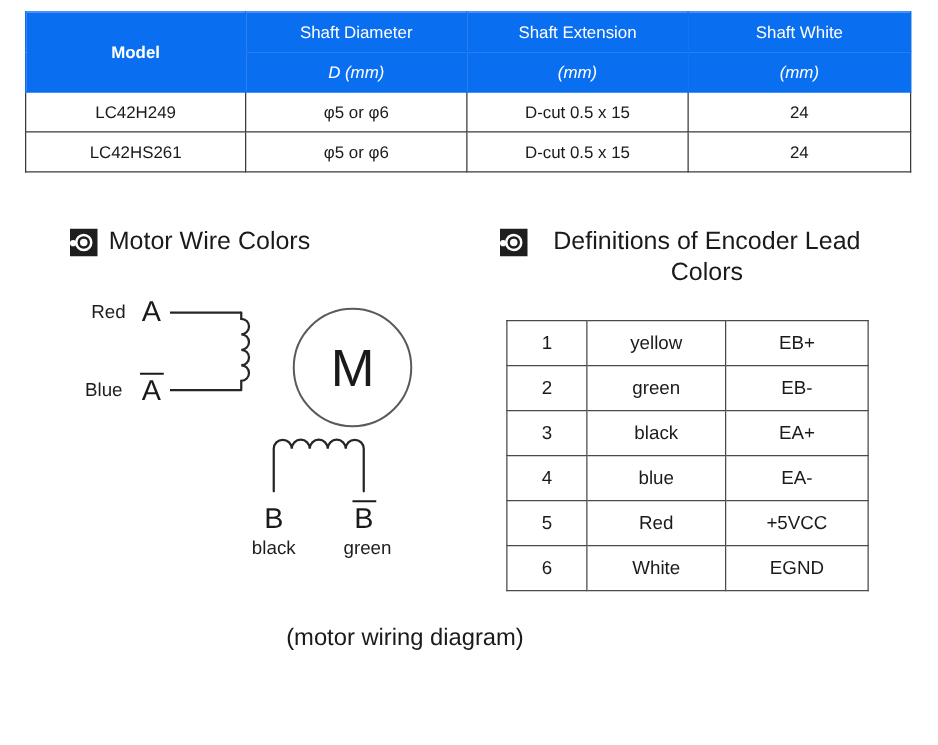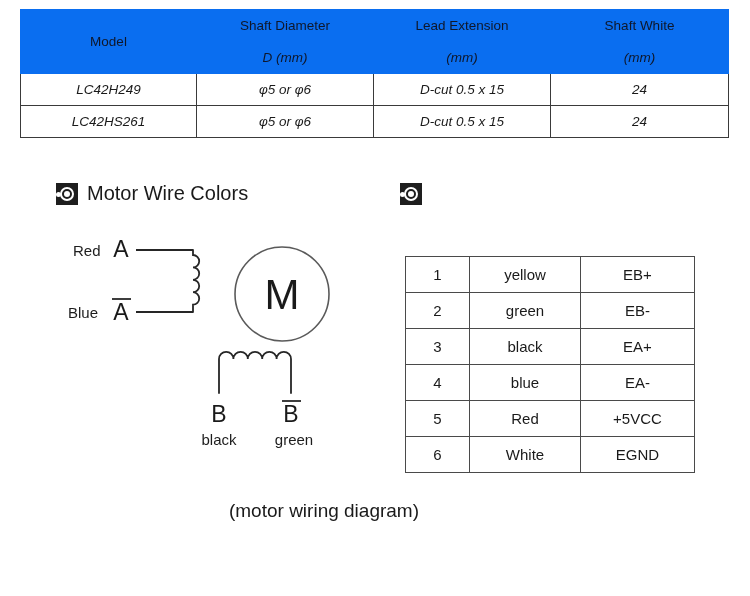--- a/index.html
+++ b/index.html
@@ -28,28 +28,28 @@
   #specs-table td {
     border: 1px solid #3a3a3a;
     text-align: center;
     vertical-align: middle;
     font-size: 13.5px;
     padding: 0;
     height: 31px;
   }
   #specs-table td.hdr {
     background: #0a6ef0;
-    color: #0f172a;
+    color: #ffffff;
     font-weight: normal;
     border-color: #0a6ef0;
   }
   #specs-table td.hdr.sep-l { border-left: 1px solid #ffffff; }
   #specs-table tr.hdr-row2 td.hdr { border-top: 1px solid #1b1b1b; font-style: italic; }
-  #specs-table td.model-cell { font-weight: normal; }
-  #specs-table tr.data-row td { height: 31px; font-style: italic; }
+  #specs-table td.model-cell { font-weight: bold; }
+  #specs-table tr.data-row td { height: 31px; }
 
   
   .section-head {
     position: absolute;
     display: flex;
     align-items: flex-start;
     gap: 9px;
     text-align: center;
   }
   .bullet-icon {
@@ -143,21 +143,21 @@
   <colgroup>
     <col style="width:176px">
     <col style="width:177px">
     <col style="width:177px">
     <col style="width:178px">
   </colgroup>
   <tbody>
     <tr class="hdr-row1">
       <td class="hdr model-cell" rowspan="2">Model</td>
       <td class="hdr sep-l">Shaft Diameter</td>
-      <td class="hdr sep-l">Lead Extension</td>
+      <td class="hdr sep-l">Shaft Extension</td>
       <td class="hdr sep-l">Shaft White</td>
     </tr>
     <tr class="hdr-row2">
       <td class="hdr sep-l">D (mm)</td>
       <td class="hdr sep-l">(mm)</td>
       <td class="hdr sep-l">(mm)</td>
     </tr>
     <tr class="data-row">
       <td>LC42H249</td>
       <td>φ5 or φ6</td>
@@ -181,20 +181,21 @@
   </span>
   <span class="section-title">Motor Wire Colors</span>
 </div>
 
 <div class="section-head" style="left:400px; top:181px; width:300px;">
   <span class="bullet-icon">
     <span class="tab"></span>
     <span class="ring"></span>
     <span class="dot"></span>
   </span>
+  <span class="section-title">Definitions of Encoder Lead Colors</span>
 </div>
 
 <div id="wiring-diagram">
   <svg width="330" height="240" viewBox="0 0 330 240" xmlns="http://www.w3.org/2000/svg">
 
     <line x1="76" y1="22" x2="133" y2="22" stroke="#262626" stroke-width="1.8"></line>
 
     <line x1="76" y1="84" x2="133" y2="84" stroke="#262626" stroke-width="1.8"></line>
 
     <path d="M133 22 L133 27

